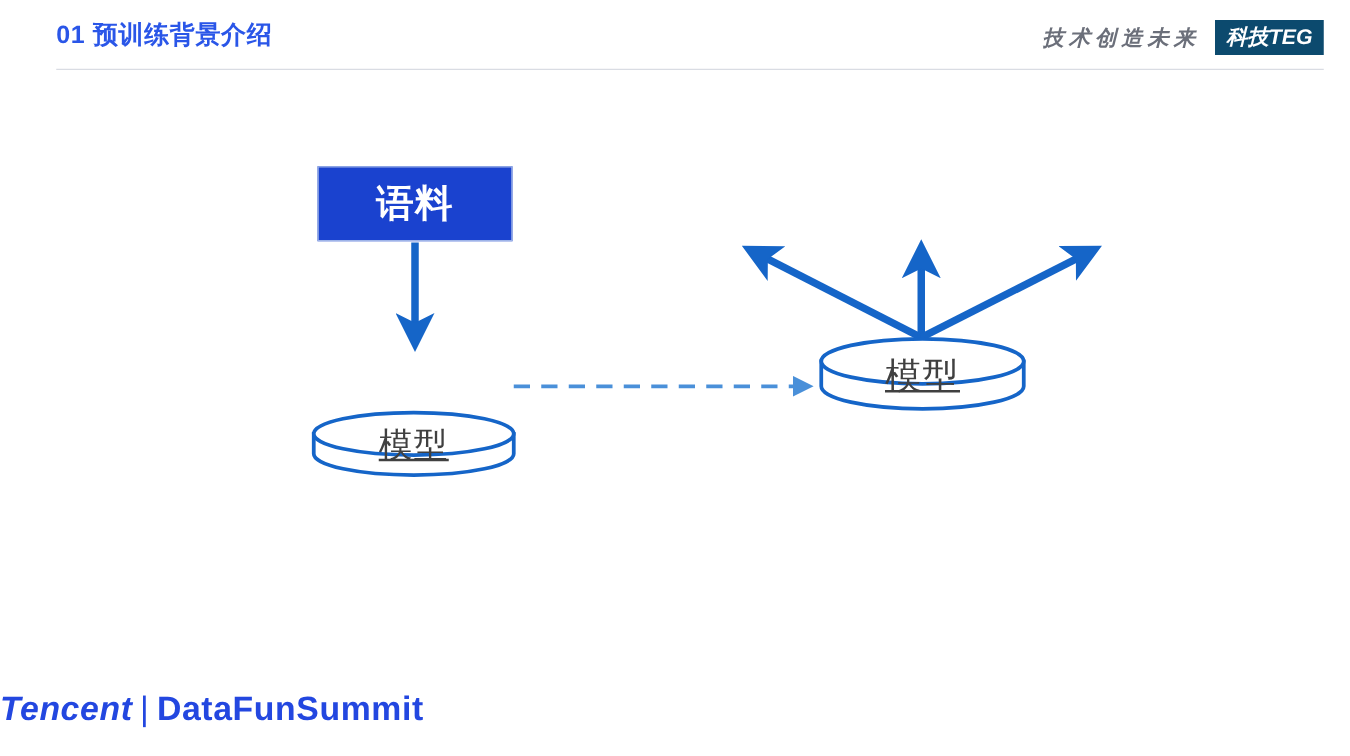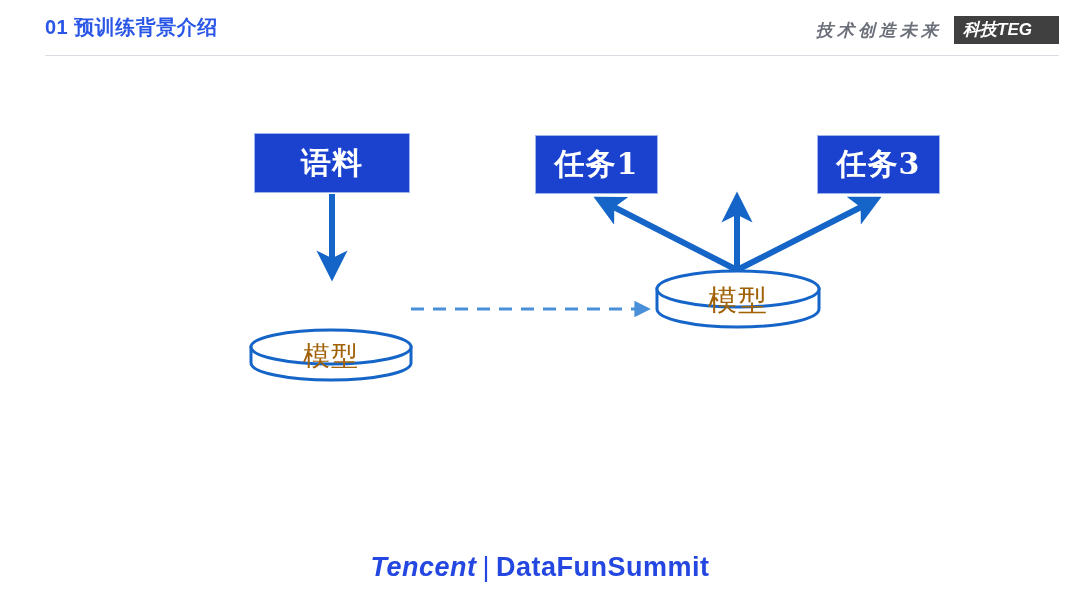--- a/index.html
+++ b/index.html
@@ -43,26 +43,26 @@
   }
   .header-slogan {
     font-size: 17px;
     font-style: italic;
     font-weight: bold;
     color: #6b6f7a;
     letter-spacing: 4px;
     white-space: nowrap;
   }
   .header-badge {
-    background: #404040;
+    background: #0c4a6e;
     color: #ffffff;
     font-size: 17px;
     font-weight: bold;
     font-style: italic;
-    padding: 3px 27px 4px 9px;
+    padding: 3px 9px 4px 9px;
     letter-spacing: 0px;
     white-space: nowrap;
     line-height: 21px;
   }
   .header-divider {
     position: absolute;
     left: 33px;
     top: 55px;
     width: 1014px;
     height: 1px;
@@ -90,36 +90,36 @@
     align-items: center;
     justify-content: center;
     font-size: 30px;
     font-weight: bold;
     font-family: "DejaVu Serif", "Liberation Serif", serif;
     letter-spacing: 1px;
     box-sizing: border-box;
   }
   .cyl-label {
     position: absolute;
-    color: #a16207;
+    color: #404040;
     font-size: 27px;
     font-family: "DejaVu Serif", "Liberation Serif", serif;
     display: flex;
     align-items: center;
     justify-content: center;
     letter-spacing: 1px;
+    text-decoration: underline;
   }
 
   
   .slide-footer {
     position: absolute;
     left: 0;
     top: 552px;
     width: 1080px;
-    text-align: center;
     font-size: 27px;
     font-weight: bold;
     color: #2347e0;
     letter-spacing: 0.5px;
     white-space: nowrap;
   }
   .footer-sep {
     color: #2347e0;
     padding: 0 6px;
     font-weight: normal;
@@ -169,24 +169,22 @@
     </g>
 
     <g>
       <path d="M630,233 L630,253 A81,18 0 0 0 792,253 L792,233 Z" fill="#ffffff" stroke="#1565c8" stroke-width="3"></path>
       <ellipse cx="711" cy="233" rx="81" ry="18" fill="#ffffff" stroke="#1565c8" stroke-width="3"></ellipse>
     </g>
   </svg>
 
   <div class="node-box" style="left:227px; top:77px; width:156px; height:60px;">语料</div>
 
-  <div class="node-box" style="left:508px; top:79px; width:123px; height:59px;">任务1</div>
 
 
-  <div class="node-box" style="left:790px; top:79px; width:123px; height:59px;">任务3</div>
 
   <div class="cyl-label" style="left:224px; top:280px; width:160px; height:40px;">模型</div>
 
   <div class="cyl-label" style="left:630px; top:224px; width:162px; height:42px; font-size:29px;">模型</div>
 </div>
 
 <div class="slide-footer">
   <span class="footer-tencent">Tencent</span><span class="footer-sep">|</span><span>DataFunSummit</span>
 </div>
 

